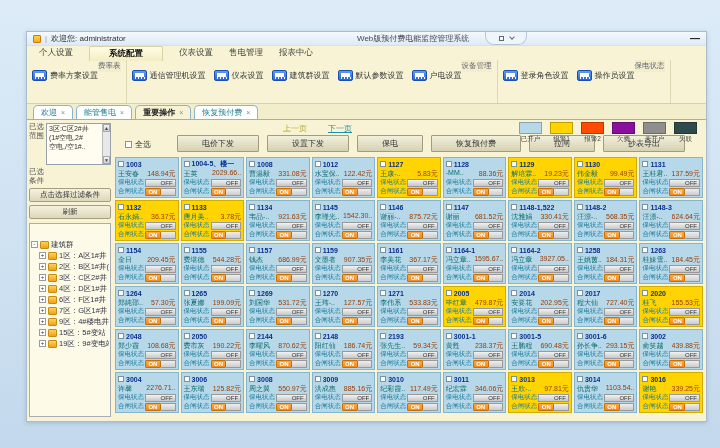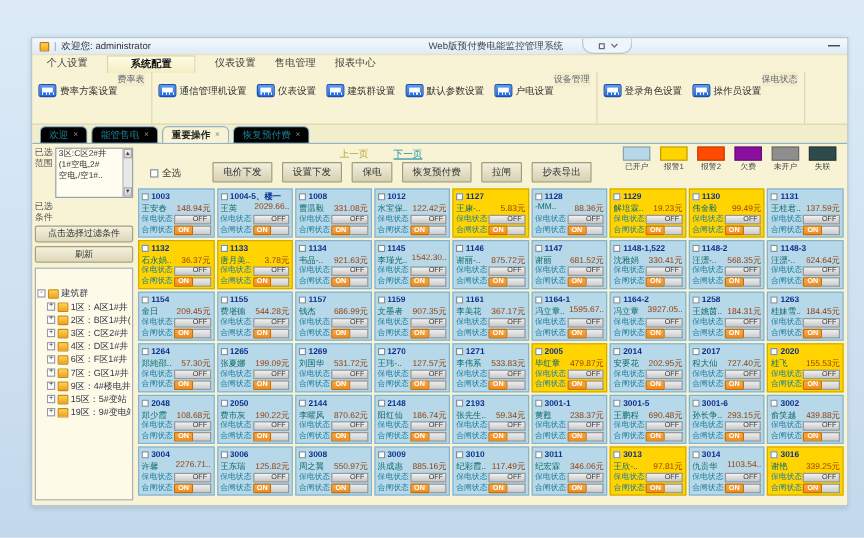--- a/index.html
+++ b/index.html
@@ -26,21 +26,21 @@
   .ribbon{display:flex;background:var(--cream);height:44px;border-bottom:1px solid #d6cfa8}
   .rgroup{display:flex;flex-direction:row;border-right:1px solid #ded8b2;padding:0 5px}
   .gbtns{display:flex;gap:8px;align-items:center;height:31px}
   .gbtn{display:flex;align-items:center;gap:3px;font-size:8px;color:#333;white-space:nowrap}
   .mon{width:15px;height:11px;background:linear-gradient(#5e9cf0,#2568d8);border:1px solid #1d4fb0;border-radius:2px;position:relative;flex:none}
   .mon::before{content:"";position:absolute;left:2px;top:2px;right:2px;height:4px;background:#fff}
   .mon::after{content:"";position:absolute;left:2px;bottom:1px;width:10px;height:2px;background:repeating-linear-gradient(90deg,#fff 0 1px,transparent 1px 3px)}
   .glabel{text-align:left;font-size:7.5px;color:#667;height:12px;line-height:12px;background:var(--cream2)}
   
   .doctabs{display:flex;gap:3px;padding:2px 4px 0 6px;background:var(--cream2);border-bottom:1px solid #8fb3c8;height:16px;align-items:flex-end}
-  .dtab{display:flex;align-items:center;gap:4px;padding:1px 7px;font-size:8px;color:var(--teal);background:#000000;border:1px solid #8fb3c8;border-bottom:none;border-radius:5px 5px 0 0;white-space:nowrap}
+  .dtab{display:flex;align-items:center;gap:4px;padding:1px 7px;font-size:8px;color:var(--teal);background:#ffffff;border:1px solid #8fb3c8;border-bottom:none;border-radius:5px 5px 0 0;white-space:nowrap}
   .dtab.active{background:var(--cream);color:#222;font-weight:bold}
   .dtab .x{color:#889;font-size:7px;font-weight:normal}
   
   .content{display:flex;height:300px}
   .sidebar{width:86px;padding:3px 2px;display:flex;flex-direction:column;gap:3px;background:var(--cream)}
   .side-row{display:flex;gap:2px}
   .side-label{width:15px;font-size:7.5px;color:#555;line-height:1.15;flex:none}
   .listbox{flex:1;height:42px;background:#fffdf0;border:1px solid #98a0a8;position:relative;font-size:7px;color:#333;padding:1px 9px 1px 2px;overflow:hidden;line-height:1.25}
   .sb{position:absolute;right:0;top:0;bottom:0;width:8px;border-left:1px solid #bbb;background:#e8e8e8;display:flex;flex-direction:column;justify-content:space-between}
   .sb i{height:8px;background:linear-gradient(#f4f4f4,#cfcfcf);border:1px solid #a9a9a9;font-size:5px;line-height:6px;text-align:center;color:#445;font-style:normal}
@@ -53,21 +53,21 @@
   .fold{width:9px;height:8px;background:linear-gradient(#ffd34d,#f0a020);border:1px solid #c98a10;flex:none;border-radius:1px}
   
   .main{flex:1;display:flex;flex-direction:column;background:var(--cream);padding:0 3px 0 2px}
   .topbar{position:relative;height:37px;flex:none}
   .paging{position:absolute;left:168px;top:3px;font-size:8px;color:#444;display:flex;gap:21px;white-space:nowrap}
   .pg-prev{color:#b8a62a}
   .pg-next{color:#1d8fa8;text-decoration:underline}
   .selall{position:absolute;left:10px;top:19px;display:flex;gap:3px;font-size:8px;color:#333;align-items:center}
   .cb2{width:7px;height:7px;background:#fff;border:1px solid #8893a0;flex:none}
   .btnrow{position:absolute;left:62px;top:15px;display:flex;gap:8px}
-  .abtn{font-size:8px;background:linear-gradient(#f2efdc,#d6d1b2);border:1px solid #a09c7c;padding:2px 8px;color:#333;border-radius:1px;white-space:nowrap}
+  .abtn{font-size:8px;background:linear-gradient(#f2efdc,#d6d1b2);border:1px solid #a09c7c;padding:2px 24px;color:#333;border-radius:1px;white-space:nowrap}
   .legend{position:absolute;right:6px;top:2px;display:flex;gap:8px}
   .lg{display:flex;flex-direction:column;align-items:center;gap:1px}
   .lg i{width:23px;height:12px;border:1px solid rgba(0,0,0,.25)}
   .lg span{font-size:6.5px;color:#444;white-space:nowrap}
   
   .grid{display:grid;grid-template-columns:repeat(9,1fr);gap:2px;align-content:start}
   .card{height:41px;border:1px solid #85b4cc;background:var(--card-open);padding:1px 2px;overflow:hidden}
   .card.alarm{background:var(--card-alarm);border-color:#cfae00}
   .card-head{display:flex;align-items:center;gap:2px;height:10px}
   .cb{width:6px;height:6px;background:#fff;border:1px solid #7a93a0;flex:none}

